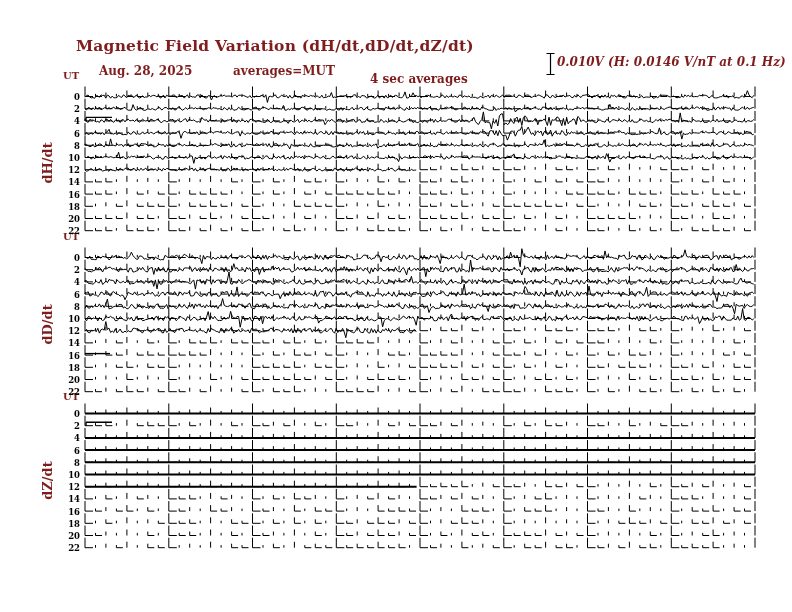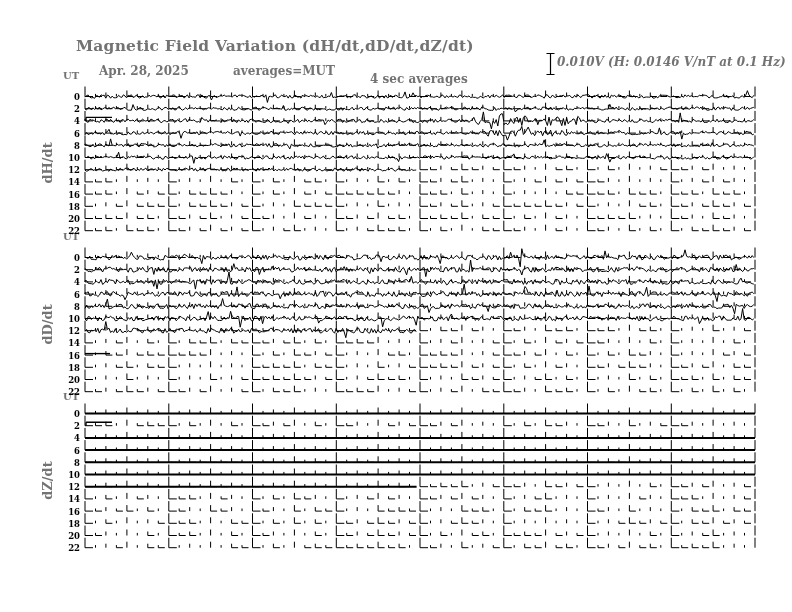--- a/index.html
+++ b/index.html
@@ -1,34 +1,34 @@
 <!DOCTYPE html>
 <html><head>
 <meta charset="utf-8">
 <style>
   html,body{margin:0;padding:0;background:#fff;}
   #canvas{position:relative;width:792px;height:612px;background:#fff;overflow:hidden;
-          font-family:"DejaVu Serif","Liberation Serif",serif;color:#737373;}
+          font-family:"DejaVu Serif","Liberation Serif",serif;color:#7f1d1d;}
   .abs{position:absolute;white-space:nowrap;}
   .title{font-size:15.5px;font-weight:bold;letter-spacing:.2px;}
   .sub{font-size:12px;font-weight:bold;}
   .scaletxt{font-size:12px;font-weight:bold;font-style:italic;}
   .ut{font-size:10px;font-weight:bold;}
   .plabel{font-size:13px;font-weight:bold;transform:rotate(-90deg);transform-origin:center center;
           width:40px;text-align:center;}
   svg{position:absolute;left:0;top:0;}
 </style>
 </head>
 <body>
 
 <div id="canvas">
 
   <div class="abs title" style="left:76px;top:36px;">Magnetic Field Variation (dH/dt,dD/dt,dZ/dt)</div>
 
-  <div class="abs sub" style="left:99px;top:64px;">Apr. 28, 2025</div>
+  <div class="abs sub" style="left:99px;top:64px;">Aug. 28, 2025</div>
   <div class="abs sub" style="left:233px;top:64px;">averages=MUT</div>
   <div class="abs sub" style="left:370px;top:72px;">4 sec averages</div>
 
   <div class="abs scaletxt" style="left:557px;top:55px;">0.010V (H: 0.0146 V/nT at 0.1 Hz)</div>
 
   <div class="abs ut" style="left:63px;top:70px;">UT</div>
   <div class="abs ut" style="left:63px;top:231px;">UT</div>
   <div class="abs ut" style="left:63px;top:391px;">UT</div>
 
   <div class="abs plabel" style="left:27px;top:156px;">dH/dt</div>

